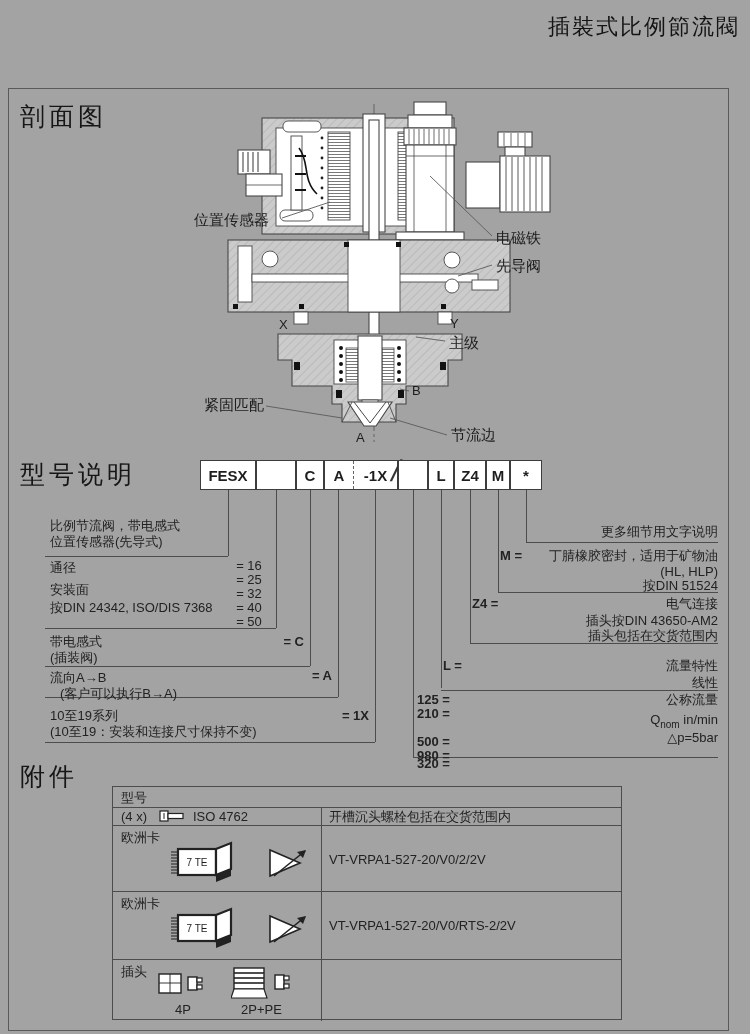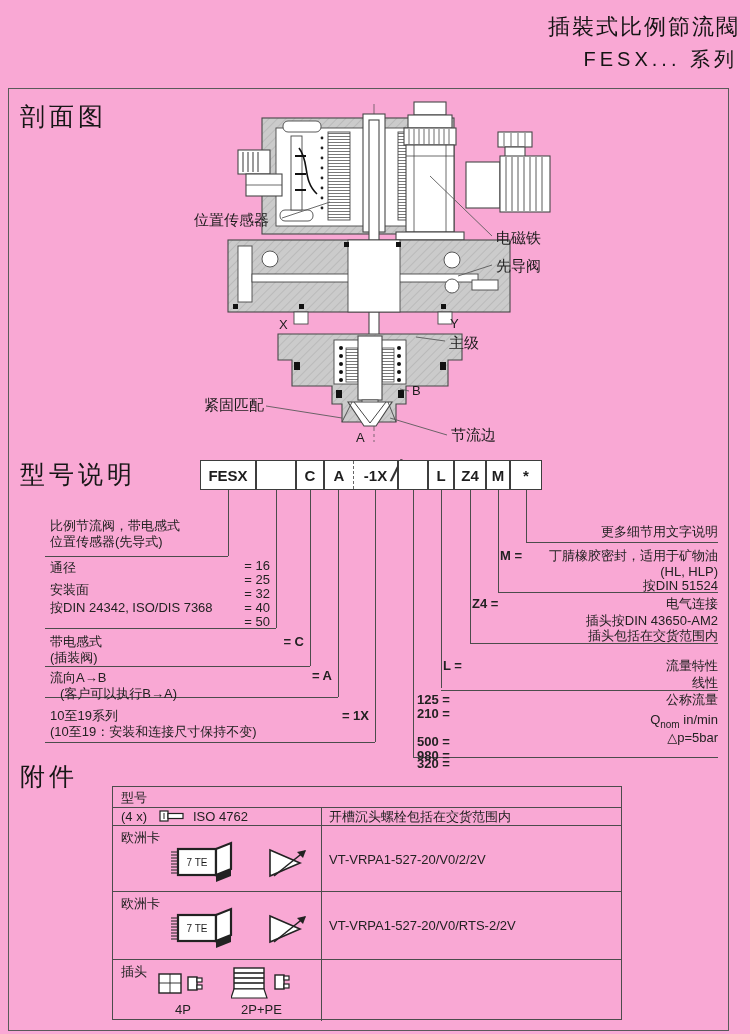--- a/index.html
+++ b/index.html
@@ -1,46 +1,45 @@
 <!DOCTYPE html>
 <html><head>
 <meta charset="utf-8">
 <style>
   html,body{margin:0;padding:0;background:#e8e8e8;}
-  .page{position:relative;width:750px;height:1034px;background:#f9a8d4;
+  .page{position:relative;width:750px;height:1034px;background:#a3a3a3;
         font-family:"Liberation Sans","DejaVu Sans",sans-serif;color:#1e1e1e;overflow:hidden;}
   .abs{position:absolute;}
   .frame{left:8px;top:88px;width:719px;height:941px;border:1.5px solid #5a5a5a;}
   .doc-title{right:10px;top:12px;font-size:22px;letter-spacing:2px;text-align:right;color:#141414;}
   .doc-series{right:12px;top:46px;font-size:20px;letter-spacing:4px;text-align:right;color:#141414;}
   .h-section{font-size:25px;letter-spacing:4px;color:#161616;}
   .cbox{position:absolute;top:460px;height:30px;border:1.5px solid #3d3d3d;background:#fff;
         display:flex;align-items:center;justify-content:center;font-weight:bold;font-size:15px;box-sizing:border-box;}
   .cbox .half{display:flex;align-items:center;justify-content:center;height:100%;}
   .dash-div{border-left:1px dashed #666;}
   .slash{position:absolute;font-size:30px;color:#333;transform:skewX(-12deg);font-weight:normal;}
   .vl{position:absolute;width:1px;background:#4c4c4c;}
   .hl{position:absolute;height:1px;background:#4c4c4c;}
   .ann{position:absolute;font-size:13px;line-height:15px;color:#222;white-space:nowrap;}
-  .ann-r{text-align:right;}
+  .ann-r{text-align:center;}
   .code{position:absolute;font-size:13px;font-weight:bold;color:#222;white-space:nowrap;}
   .tbl{position:absolute;left:112px;top:786px;width:510px;height:234px;border:1.2px solid #4c4c4c;box-sizing:border-box;font-size:13px;}
   .tbl .hline{position:absolute;left:0;width:100%;height:1px;background:#4c4c4c;}
   .tbl .vline{position:absolute;left:208px;top:20px;width:1px;height:214px;background:#4c4c4c;}
   .cell-text{position:absolute;font-size:13px;line-height:17px;color:#222;}
   .icon-wrap{position:absolute;}
   svg text{font-family:"Liberation Sans","DejaVu Sans",sans-serif;fill:#1c1c1c;}
 </style>
 </head>
 <body>
 
 <div class="page">
 
   <div class="abs doc-title">插裝式比例節流閥</div>
-  <div class="abs doc-series">FESX...  系列</div>
 
   <div class="abs frame"></div>
 
   <div class="abs h-section" style="left:20px;top:100px;">剖面图</div>
 
   <svg class="abs" style="left:0;top:90px;" width="750" height="370" viewBox="0 0 750 370">
     <defs>
       <pattern id="hatch" width="6" height="6" patternUnits="userSpaceOnUse" patternTransform="rotate(45)">
         <rect width="6" height="6" fill="#cbcbcb"></rect>
         <line x1="0" y1="0" x2="0" y2="6" stroke="#b3b3b3" stroke-width="1.4"></line>

